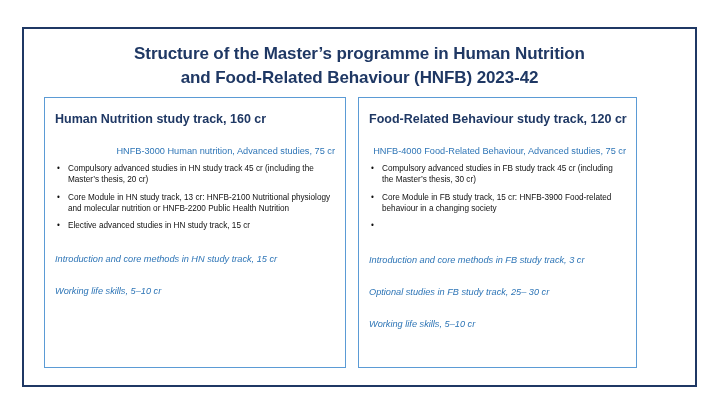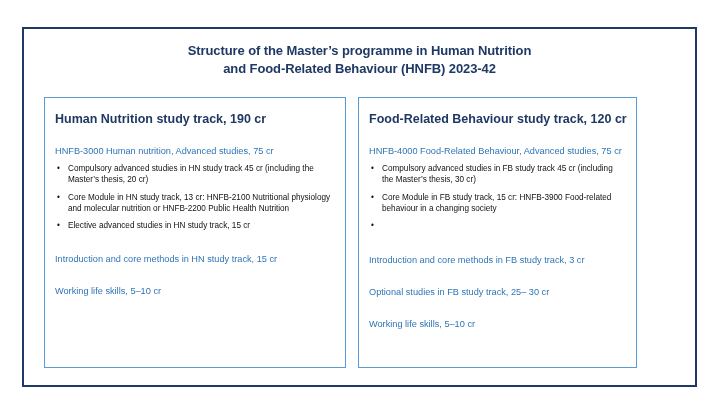--- a/index.html
+++ b/index.html
@@ -35,21 +35,21 @@
 
   
   #title-block {
     position: absolute;
     left: 22px;
     top: 42px;
     width: 675px;
     text-align: center;
     color: #1F3864;
     font-weight: bold;
-    font-size: 13px;
+    font-size: 17px;
     line-height: 1.42;
     letter-spacing: -0.1px;
   }
   #title-block .tline {
     display: block;
     white-space: nowrap;
   }
 
   
   .panel {
@@ -81,20 +81,21 @@
     white-space: nowrap;
     margin: 0 0 0 0;
   }
 
   .section-head {
     color: #2E75B6;
     font-size: 9.2px;
     line-height: 1.2;
     white-space: nowrap;
     margin-top: 19px;
+    text-align: right;
   }
 
   .bullets {
     list-style: none;
     margin: 7px 0 0 0;
     padding: 0;
   }
   .bullets li {
     position: relative;
     color: #111111;
@@ -116,21 +117,21 @@
   }
 
   .spaced-head {
     color: #2E75B6;
     font-size: 9.2px;
     line-height: 1.2;
     white-space: nowrap;
   }
 
   
-  .lower-group { margin-top: 20px; }
+  .lower-group { margin-top: 20px; font-style: italic; }
   .lower-group .spaced-head { margin-bottom: 21px; }
   .lower-group .spaced-head:last-child { margin-bottom: 0; }
 
   
   #panel-hn .lower-group { margin-top: 22px; }
   #panel-fb .lower-group { margin-top: 41px; }
 </style>
 </head>
 <body>
 
@@ -138,21 +139,21 @@
 
   <div id="outer-frame"></div>
 
   <div id="title-block">
     <span class="tline">Structure of the Master’s programme in Human Nutrition</span>
     <span class="tline">and Food-Related Behaviour (HNFB) 2023-42</span>
   </div>
 
   <div class="panel" id="panel-hn">
     <div class="panel-inner">
-      <div class="panel-title">Human Nutrition study track, 190 cr</div>
+      <div class="panel-title">Human Nutrition study track, 160 cr</div>
       <div class="section-head">HNFB-3000 Human nutrition, Advanced studies, 75 cr</div>
       <ul class="bullets">
         <li>
           <span class="bullet-dot">•</span>
           <span>Compulsory advanced studies in HN study track 45 cr (including the Master’s thesis, 20 cr)</span>
         </li>
         <li>
           <span class="bullet-dot">•</span>
           <span>Core Module in HN study track, 13 cr: HNFB-2100 Nutritional physiology and molecular nutrition or HNFB-2200 Public Health Nutrition</span>
         </li>

